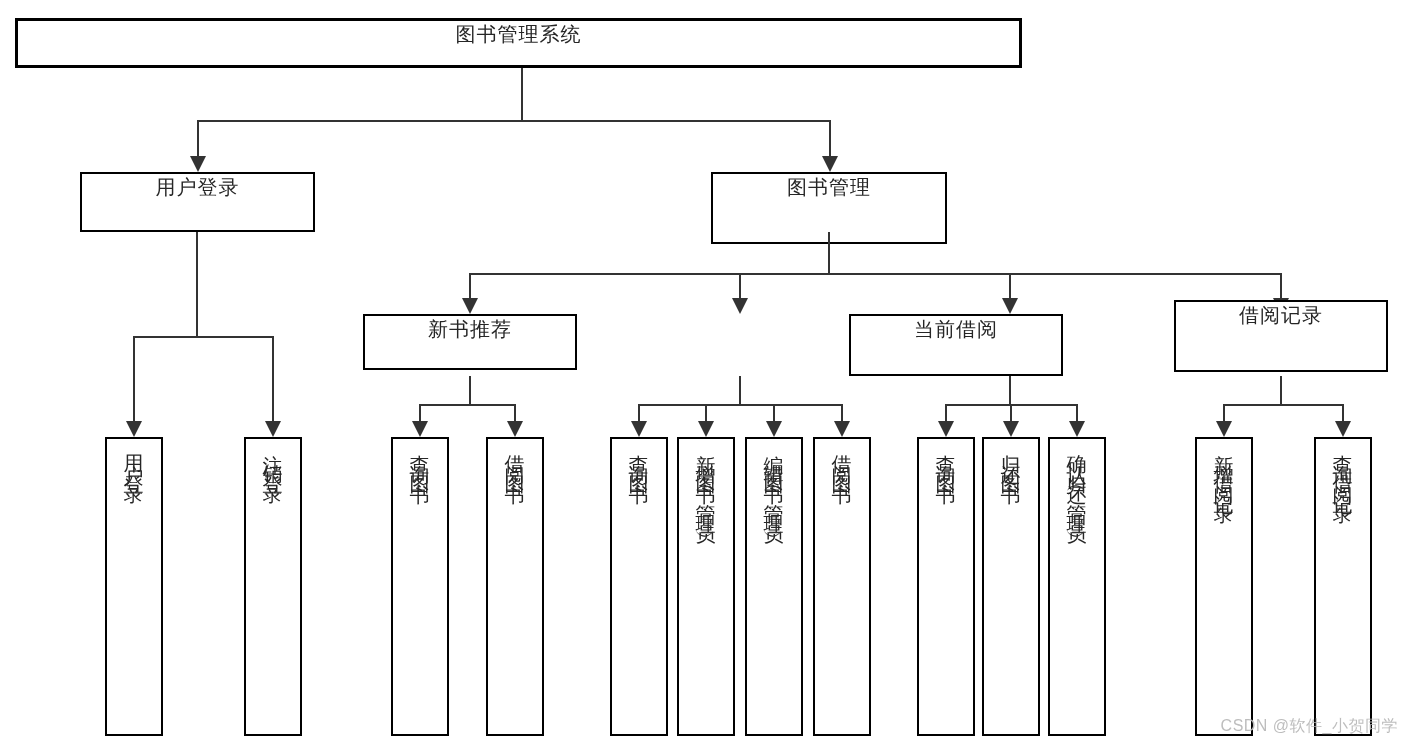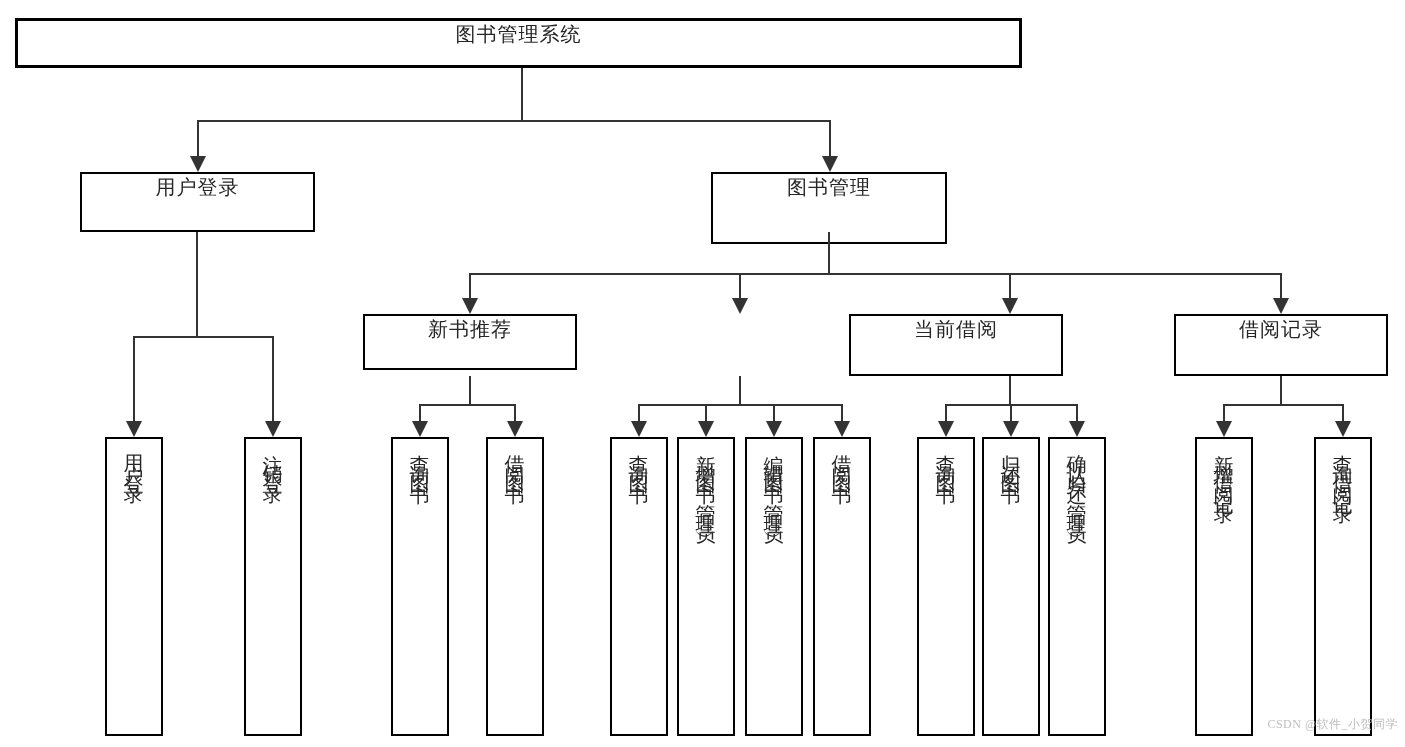--- a/index.html
+++ b/index.html
@@ -42,26 +42,25 @@
     position: absolute;
     width: 0; height: 0;
     border-left: 8px solid transparent;
     border-right: 8px solid transparent;
     border-top: 16px solid #333333;
   }
   .watermark {
     position: absolute;
     top: 716px;
     right: 7px;
-    font-size: 12px;
+    font-size: 16px;
     color: rgba(185,185,185,0.95);
     letter-spacing: 0.5px;
     z-index: 5;
     white-space: nowrap;
-    font-family: Liberation Serif, serif;
   }
 </style>
 </head>
 <body>
 
 <div class="canvas">
 
   <div class="box root" style="left:15px;top:18px;width:1007px;height:50px">
     <span class="hlabel">图书管理系统</span>
   </div>
@@ -97,21 +96,21 @@
   <div class="arrow" style="left:1002px;top:298px"></div>
   <div class="line v" style="left:1280px;top:273px;height:27px"></div>
   <div class="arrow" style="left:1273px;top:298px"></div>
 
   <div class="box" style="left:363px;top:314px;width:214px;height:56px">
     <span class="hlabel">新书推荐</span>
   </div>
   <div class="box" style="left:849px;top:314px;width:214px;height:62px">
     <span class="hlabel">当前借阅</span>
   </div>
-  <div class="box" style="left:1174px;top:314px;width:214px;height:62px">
+  <div class="box" style="left:1174px;top:300px;width:214px;height:72px">
     <span class="hlabel">借阅记录</span>
   </div>
 
   <div class="line v" style="left:469px;top:376px;height:28px"></div>
   <div class="line h" style="left:419px;top:404px;width:97px"></div>
   <div class="line v" style="left:419px;top:404px;height:18px"></div>
   <div class="arrow" style="left:412px;top:421px"></div>
   <div class="line v" style="left:514px;top:404px;height:18px"></div>
   <div class="arrow" style="left:507px;top:421px"></div>
 

